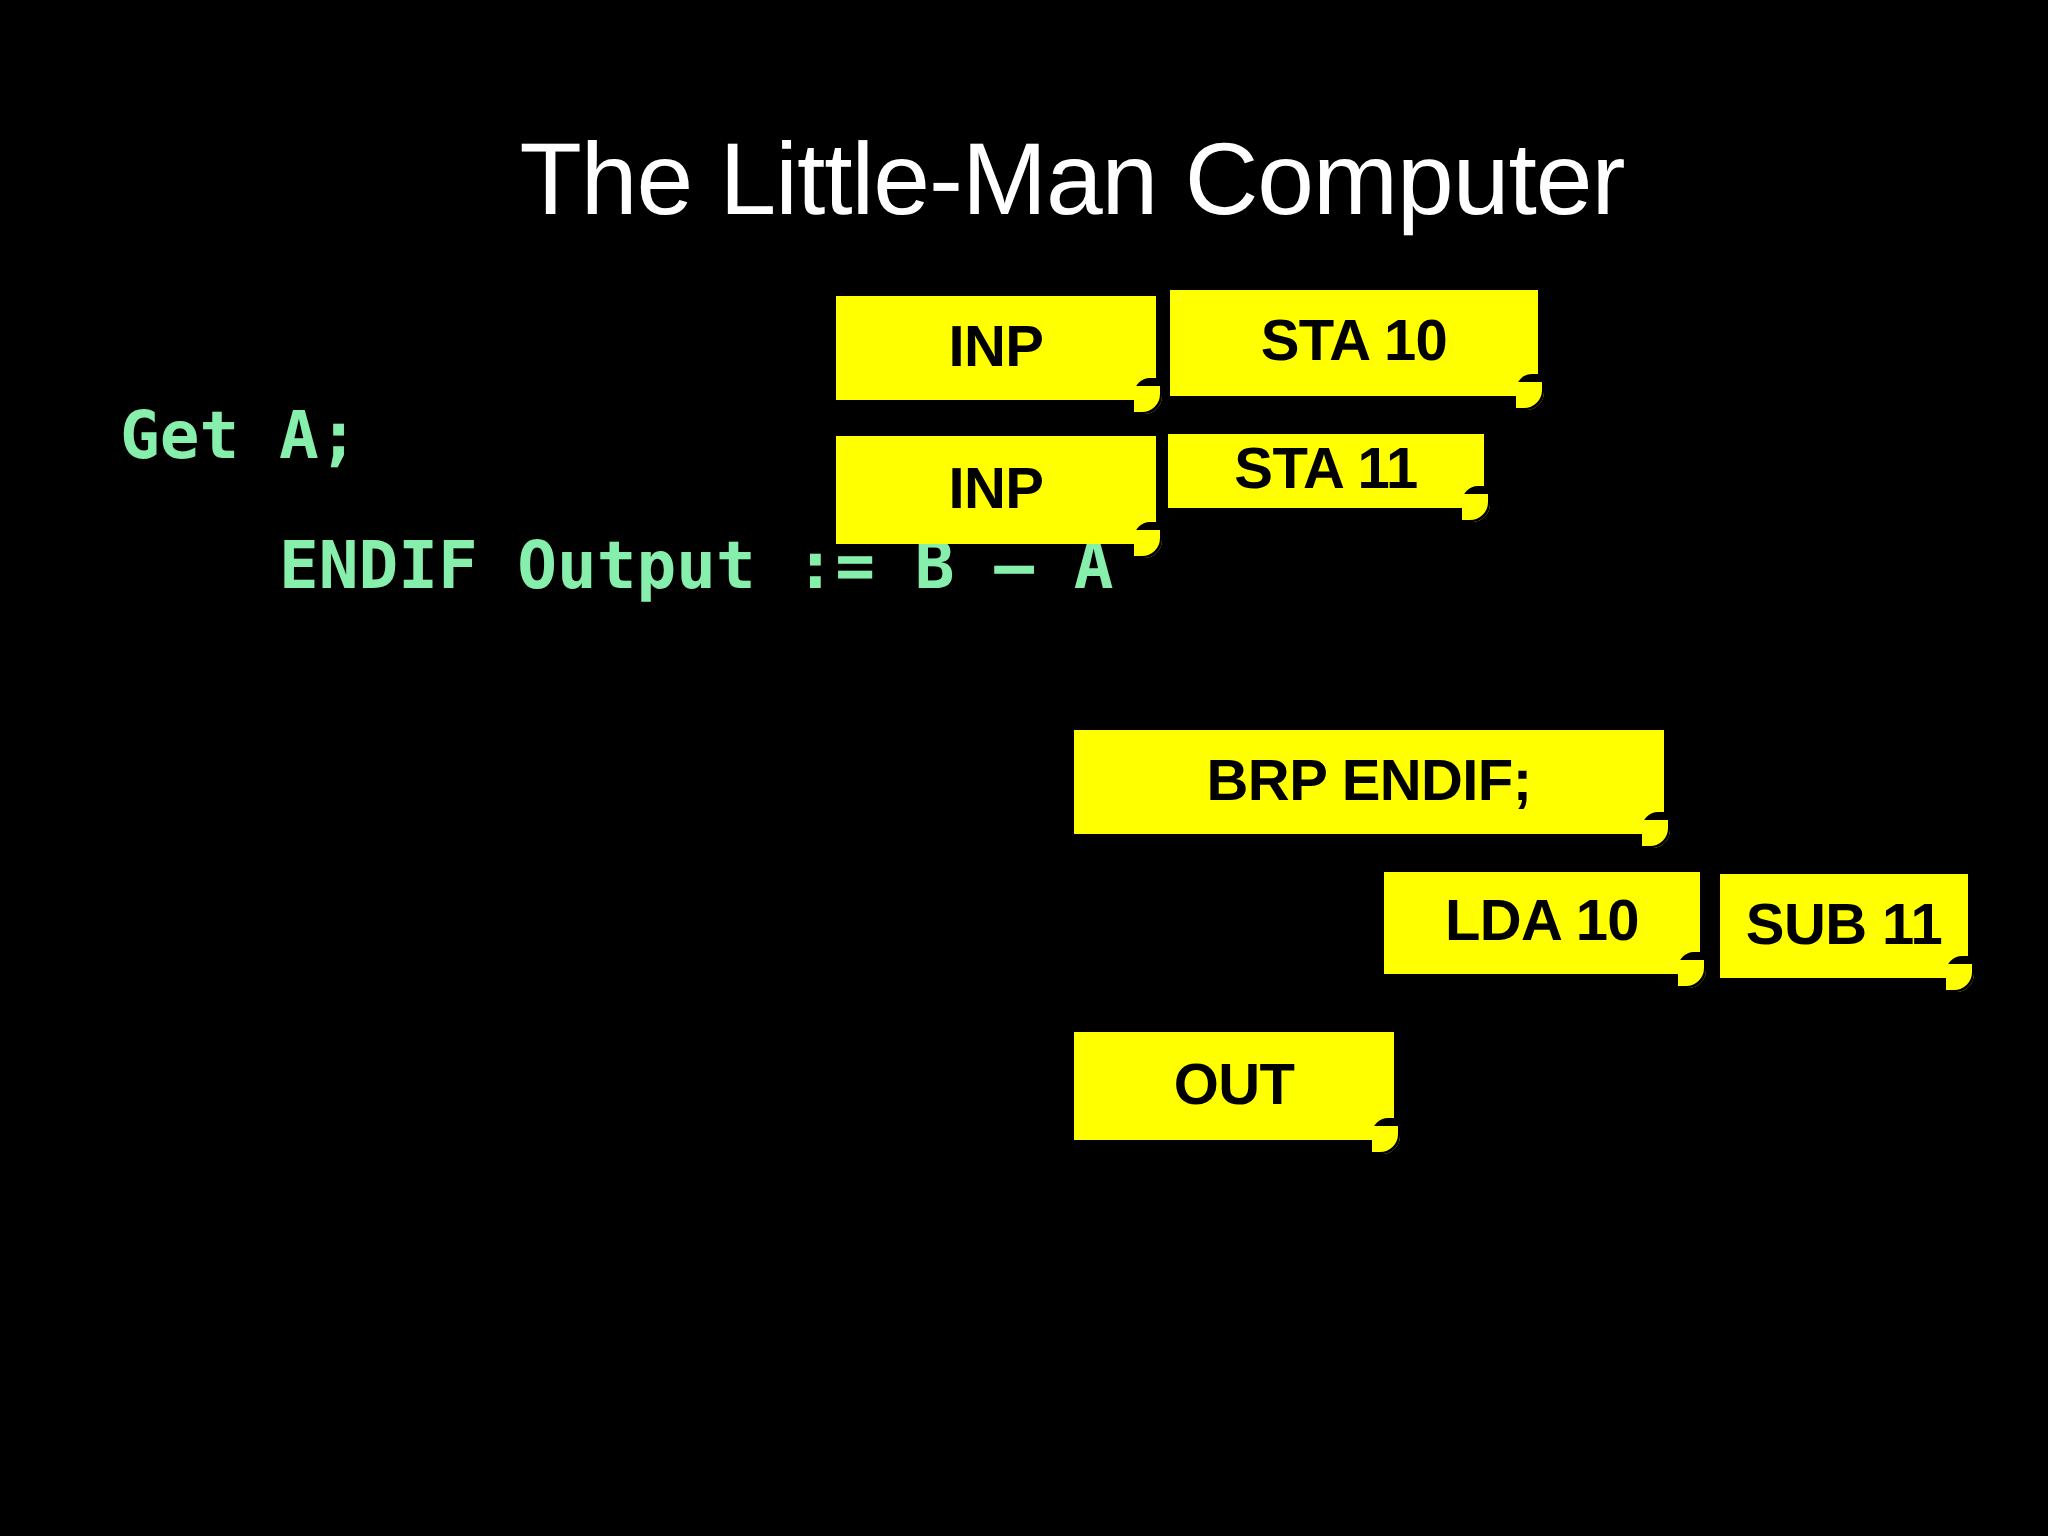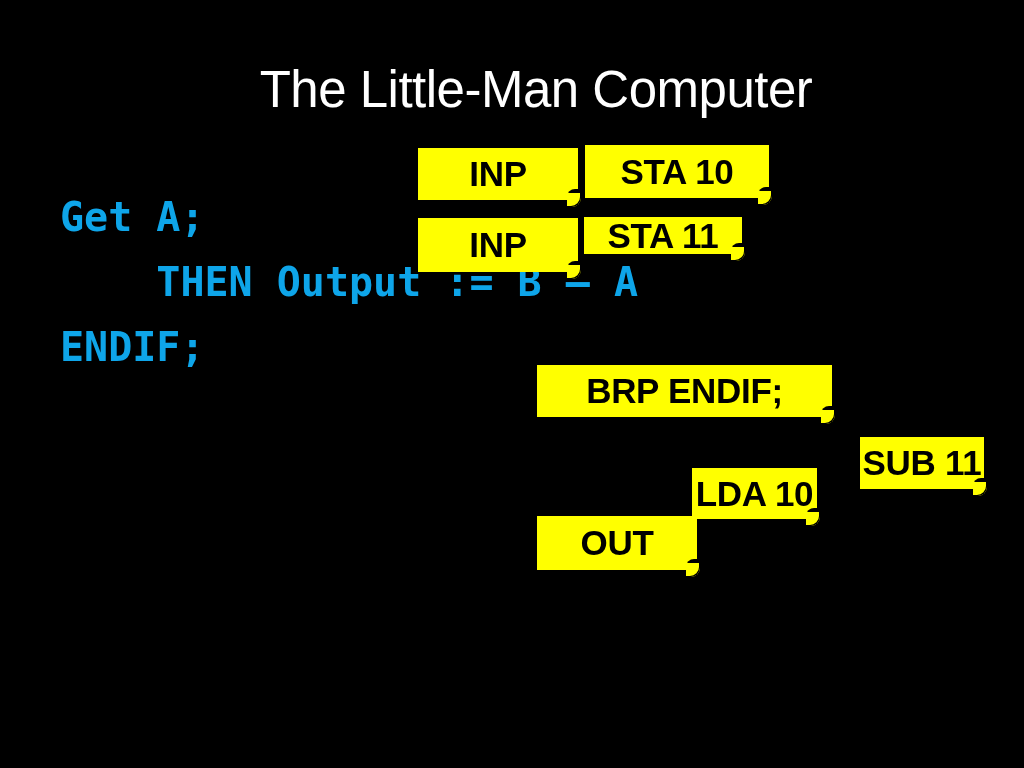--- a/index.html
+++ b/index.html
@@ -34,37 +34,37 @@
   }
 
   
   #pseudocode {
     position: absolute;
     left: 60px;
     top: 185px;
     width: 660px;
   }
   .code-line {
-    color: #0ea5e9;
+    color: #86efac;
     font-family: "DejaVu Sans Mono", "Liberation Mono", monospace;
-    font-size: 40px;
+    font-size: 33px;
     font-weight: bold;
     line-height: 65px;
     height: 65px;
     white-space: pre;
     letter-spacing: 0px;
   }
 
   
   .sticky {
     position: absolute;
     background: #FFFF00;
     color: #000000;
     font-family: "Liberation Sans", sans-serif;
-    font-size: 35px;
+    font-size: 29px;
     font-weight: bold;
     display: flex;
     align-items: center;
     justify-content: center;
     box-sizing: border-box;
     letter-spacing: -0.3px;
     white-space: nowrap;
     overflow: visible;
   }
   
@@ -89,35 +89,34 @@
     background: #000000;
     border-top-left-radius: 8px;
   }
 
   .note-inp1  { left: 418px; top: 148px; width: 160px; height: 52px; }
   .note-sta10 { left: 585px; top: 145px; width: 184px; height: 53px; }
   .note-inp2  { left: 418px; top: 218px; width: 160px; height: 54px; }
   .note-sta11 { left: 584px; top: 217px; width: 158px; height: 37px; }
   .note-sub10 { left: 537px; top: 292px; width: 161px; height: 51px; }
   .note-brp   { left: 537px; top: 365px; width: 295px; height: 52px; }
-  .note-lda10 { left: 692px; top: 436px; width: 125px; height: 51px; margin-top: 32px; }
+  .note-lda10 { left: 692px; top: 436px; width: 158px; height: 51px; }
   .note-sub11 { left: 860px; top: 437px; width: 124px; height: 52px; }
   .note-out   { left: 537px; top: 516px; width: 160px; height: 54px; }
 </style>
 </head>
 <body>
 
 <div id="slide">
 
   <div id="slide-title">The Little-Man Computer</div>
 
   <div id="pseudocode">
     <div class="code-line">Get A;</div>
-    <div class="code-line">    THEN Output := B – A</div>
-    <div class="code-line">ENDIF;</div>
+    <div class="code-line">    ENDIF Output := B – A</div>
   </div>
 
   <div class="sticky note-inp1">INP</div>
   <div class="sticky note-sta10">STA 10</div>
   <div class="sticky note-inp2">INP</div>
   <div class="sticky note-sta11">STA 11</div>
   <div class="sticky note-brp">BRP ENDIF;</div>
   <div class="sticky note-lda10">LDA 10</div>
   <div class="sticky note-sub11">SUB 11</div>
   <div class="sticky note-out">OUT</div>

